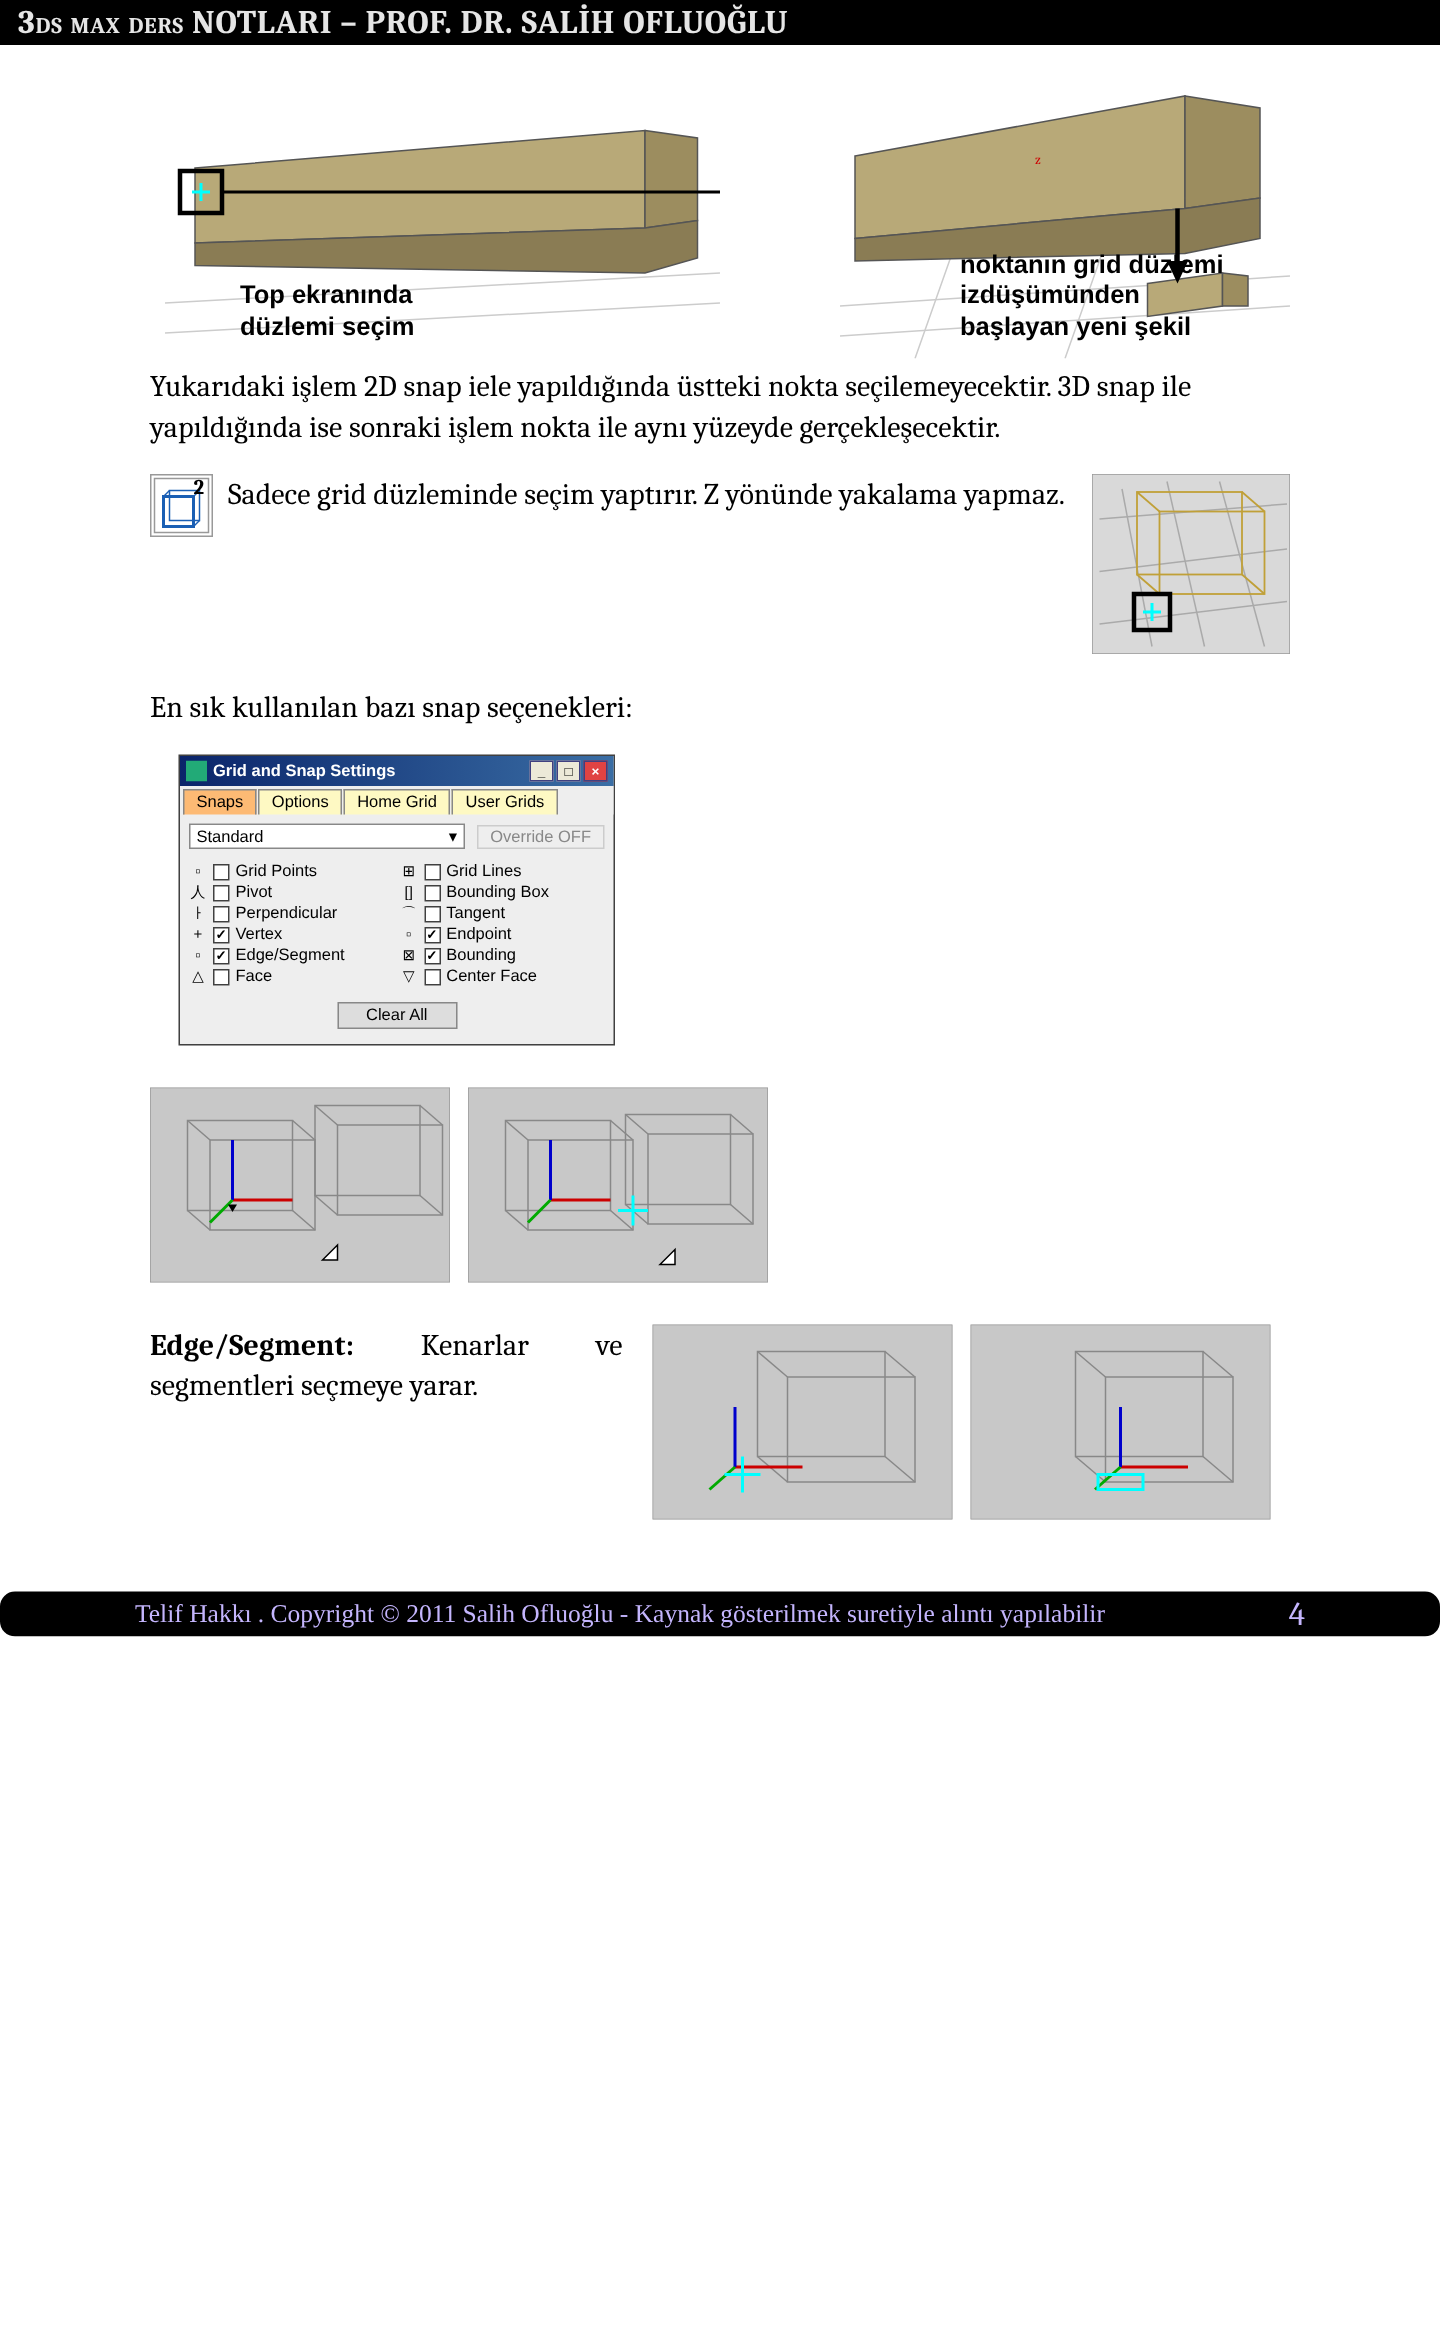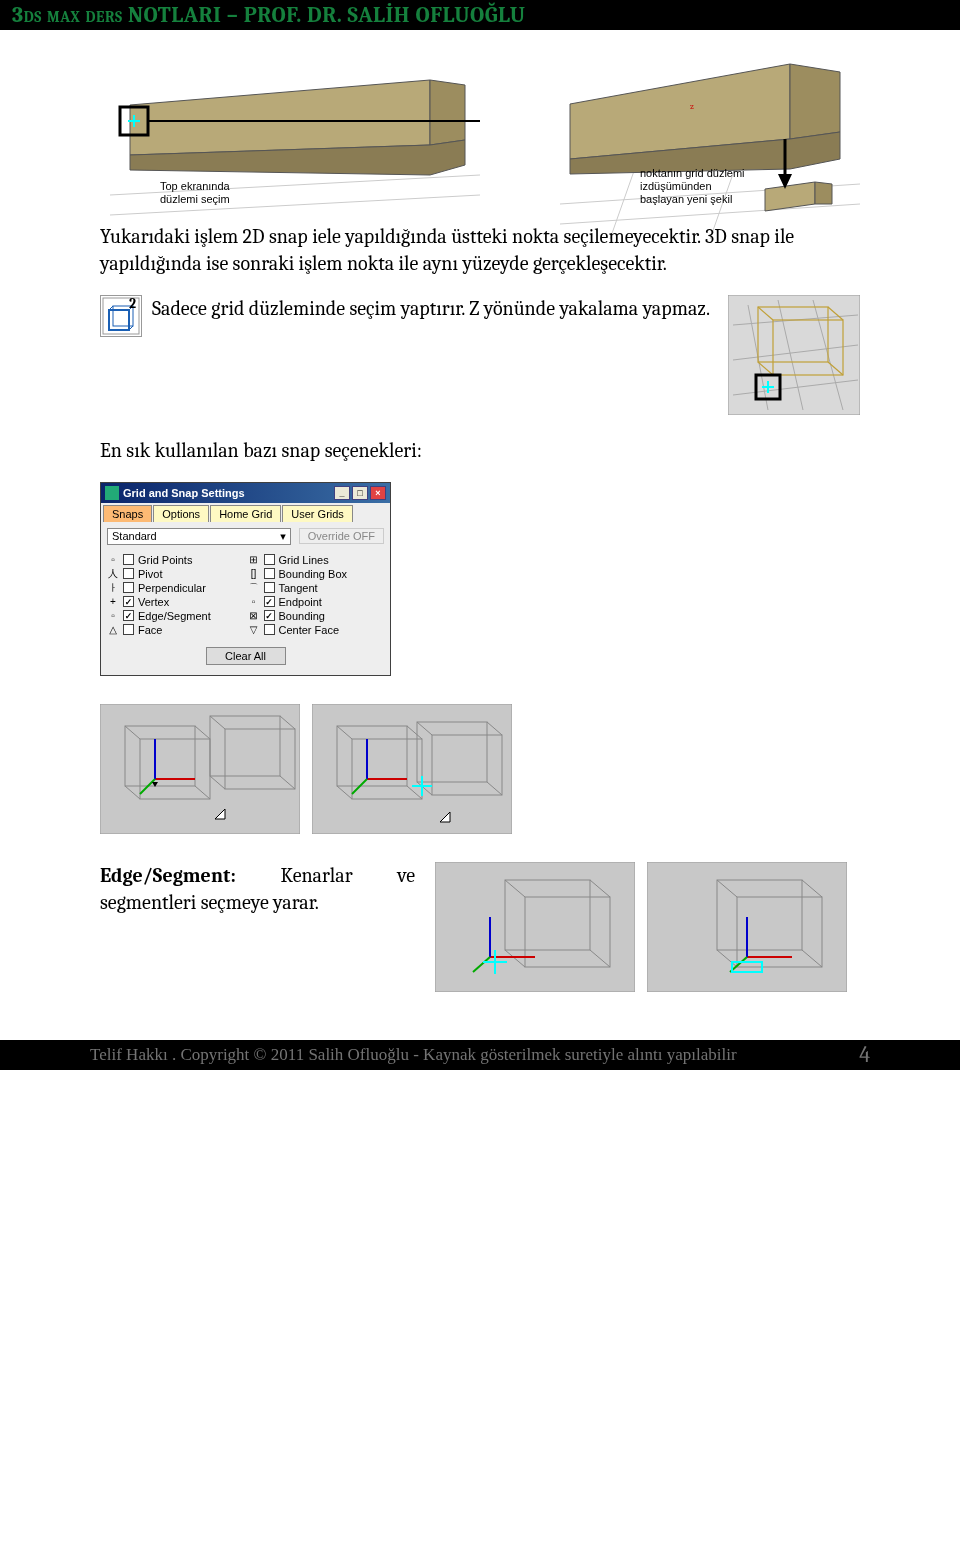--- a/index.html
+++ b/index.html
@@ -8,21 +8,21 @@
       box-sizing: border-box;
     }
     body {
       width: 960px;
       font-family: Cambria, Georgia, serif;
       background: #fff;
       color: #000;
     }
     .header-bar {
       background: #000;
-      color: #15803d;
+      color: #e5e5e5;
       font-variant: small-caps;
       font-weight: bold;
       padding: 2px 12px;
       font-size: 22px;
       letter-spacing: 0.5px;
     }
     .content {
       padding: 24px 100px 20px 100px;
     }
     .figures-row {
@@ -31,22 +31,22 @@
       align-items: flex-end;
       margin-bottom: 16px;
     }
     .fig-left, .fig-right {
       display: flex;
       flex-direction: column;
       align-items: center;
     }
     .fig-caption {
       font-family: Arial, sans-serif;
-      font-size: 11px;
-      font-weight: normal;
+      font-size: 17px;
+      font-weight: bold;
       line-height: 1.2;
     }
     .para {
       font-size: 20px;
       line-height: 1.35;
       margin-bottom: 18px;
     }
     .para-with-icon {
       display: flex;
       align-items: flex-start;
@@ -203,20 +203,21 @@
       padding: 2px;
       background: #ddd;
       border: 1px solid #888;
       text-align: center;
     }
     .dialog-section {
       display: flex;
       align-items: flex-start;
       gap: 28px;
       margin-bottom: 28px;
+      margin-left: 19px;
     }
     .dialog-section .right-text {
       flex: 1;
       padding-top: 6px;
     }
     .vertex-section {
       display: flex;
       gap: 20px;
       margin-bottom: 28px;
     }
@@ -228,27 +229,28 @@
     }
     .vertex-text .bold {
       font-weight: bold;
     }
     .vertex-imgs {
       display: flex;
       gap: 12px;
     }
     .footer-bar {
       background: #000;
-      color: #737373;
+      color: #c4b5fd;
       display: flex;
       justify-content: space-between;
       align-items: center;
       padding: 2px 90px;
       font-size: 17px;
       font-family: Georgia, serif;
+      border-radius: 10px;
     }
     .page-num {
       font-family: Cambria, serif;
       font-size: 22px;
     }
     .decorative-svg {
       display: block;
     }
   </style>
 </head>

